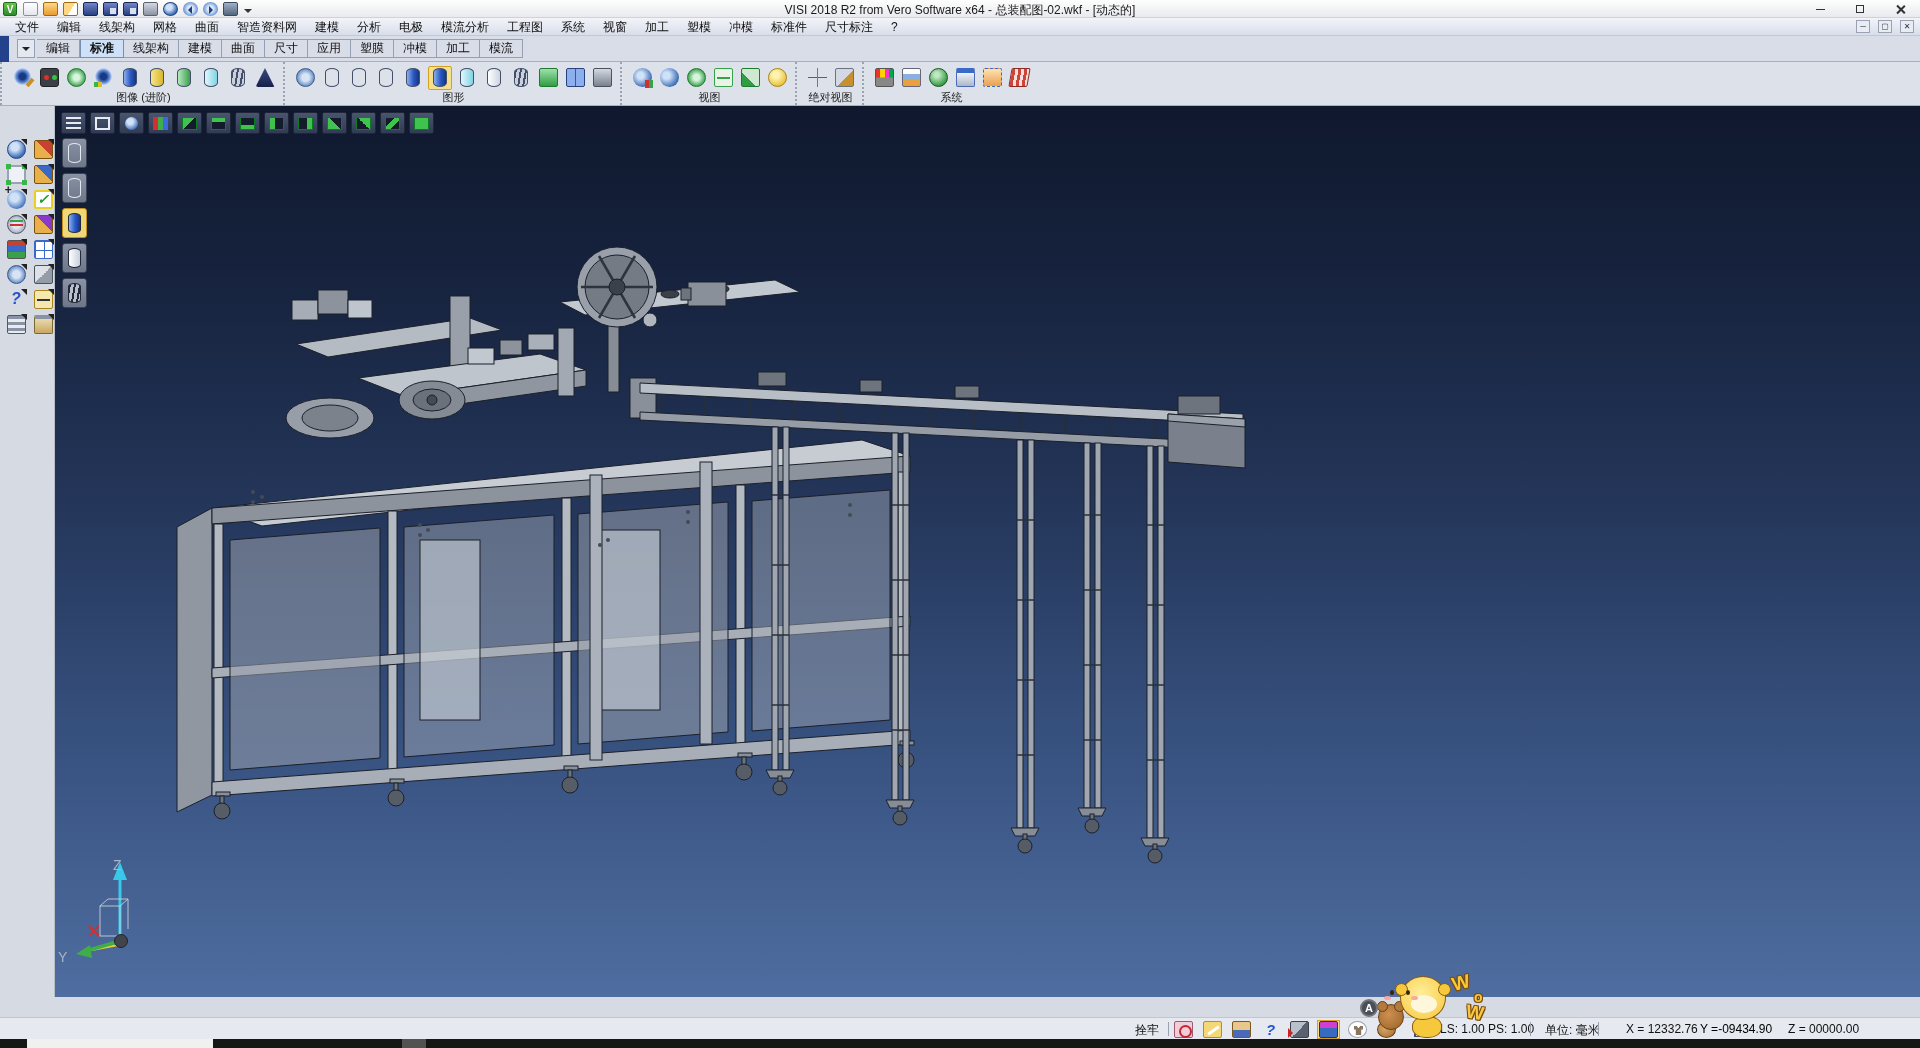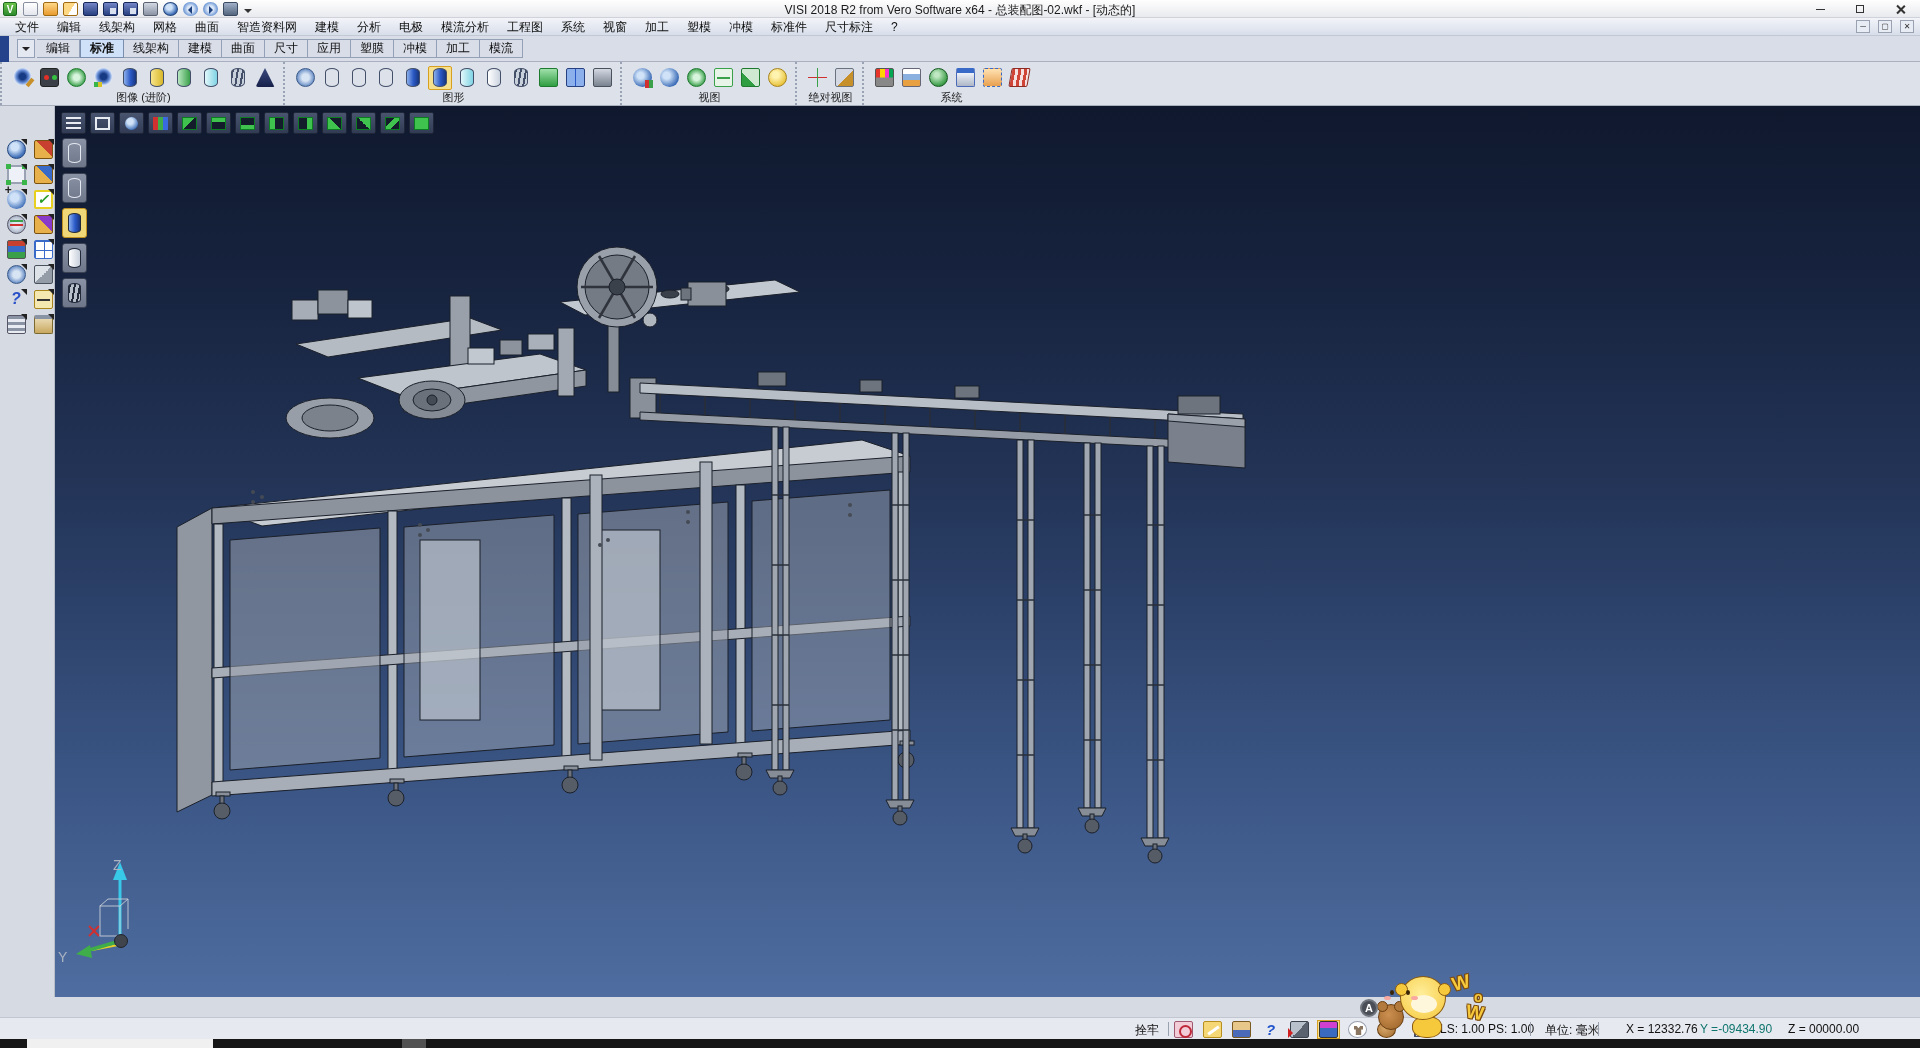--- a/index.html
+++ b/index.html
@@ -229,21 +229,21 @@
   .s-redcube { background:linear-gradient(135deg,#b8c0cc 50%,#5a6270 50%); border:1px solid #3a424e; }
   .s-redcube::before { content:""; position:absolute; left:-3px; top:6px; border:5px solid rgba(0,0,0,0); border-left-color:#d02020; }
   .s-ucscube { background:linear-gradient(#d040d0 0 40%,#3a6ac0 40%); border:1px solid #333; }
   .s-shirt { border-radius:50%; background:#fff; border:1px solid #98a0ae; }
   .s-shirt::after { content:""; position:absolute; left:5px; top:4px; width:9px; height:9px;
     background:#8a7560; clip-path:polygon(0 0,30% 0,50% 25%,70% 0,100% 0,100% 40%,80% 40%,80% 100%,20% 100%,20% 40%,0 40%); }
   .s-bear { border-radius:50%; background:radial-gradient(circle at 40% 40%,#d8a868,#a06a30); border:1px solid #6a4010; }
   .s-tile { position:absolute; left:1414px; top:4px; width:18px; height:15px; background:#fff; border:1px solid #44506a;
     background-image:linear-gradient(#44506a 1px,rgba(0,0,0,0) 1px),linear-gradient(90deg,#44506a 1px,rgba(0,0,0,0) 1px);
     background-size:9px 8px; }
-  .coord-y { color:#0f766e; }
+  .coord-y { color:#000000; }
   .layer-label { font-weight:bold; }
 
   .bottom-strip { position:absolute; left:0; top:1039px; width:1920px; height:9px; background:#161616; }
   .bs-white { position:absolute; left:27px; top:0; width:186px; height:9px; background:#f0f0f0; }
   .bs-gray { position:absolute; left:402px; top:0; width:24px; height:9px; background:#525252; }
 
   
   .mascot { position:absolute; left:1378px; top:976px; width:124px; height:64px; z-index:9; }
   .m-bear { position:absolute; left:0; top:28px; width:26px; height:26px; background:radial-gradient(circle at 40% 40%,#cc9050,#9a6228);
     border:1.5px solid #6a3f12; border-radius:50%; }

